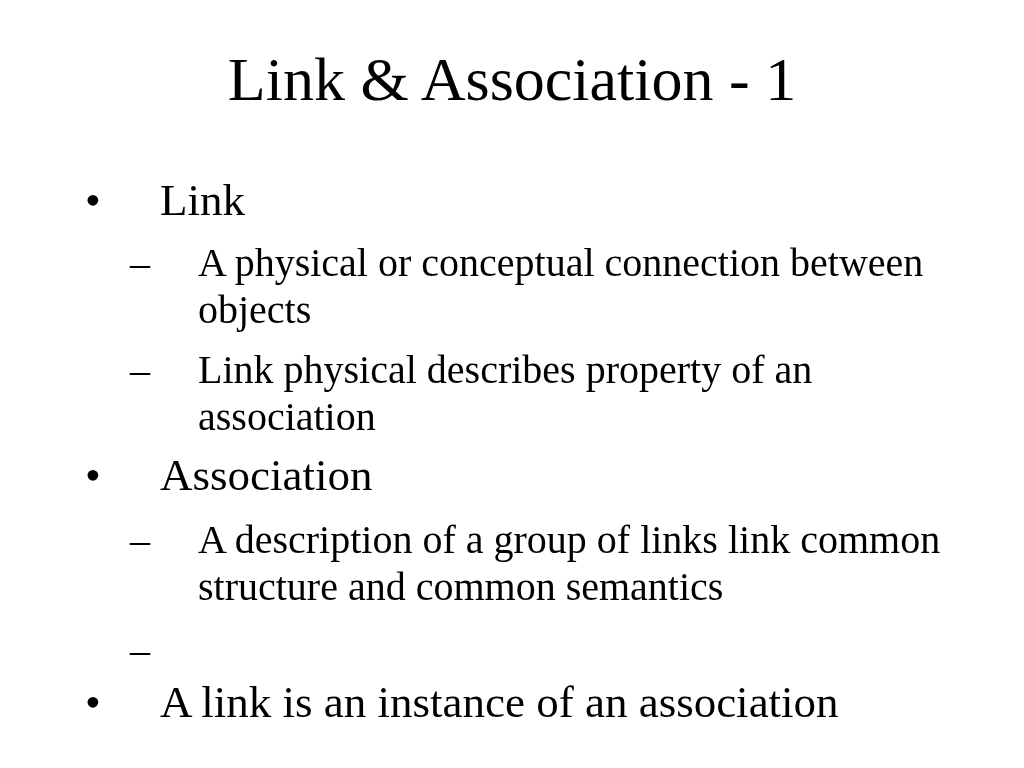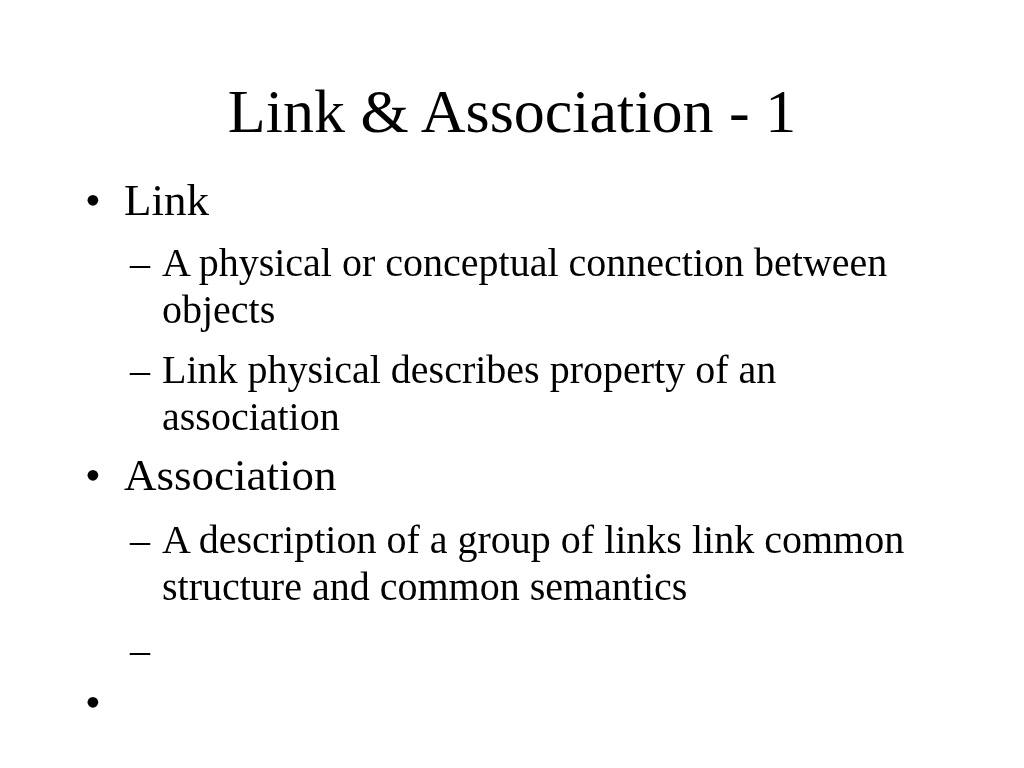--- a/index.html
+++ b/index.html
@@ -18,35 +18,35 @@
   }
   .title {
     position: absolute;
     top: 48px;
     left: 0;
     width: 1024px;
     text-align: center;
     font-size: 62px;
     line-height: 62px;
     white-space: nowrap;
-    margin-top: 32px;
   }
   .li {
     position: absolute;
     left: 0;
     box-sizing: border-box;
     width: 970px;
   }
   .li .marker {
     position: absolute;
     top: 0;
   }
   .li .text {
     display: block;
     white-space: pre-line;
+    margin-left: 36px;
   }
   .l1 {
     font-size: 45px;
     line-height: 52px;
     padding-left: 124px;
   }
   .l1 .marker { left: 85px; }
   .l2 {
     font-size: 40px;
     line-height: 47px;
@@ -96,15 +96,16 @@
     <span class="text">A description of a group of links link common
 structure and common semantics</span>
   </div>
 
   <div class="li l2 b5">
     <span class="marker">–</span>
   </div>
 
   <div class="li l1 b6">
     <span class="marker">•</span>
+    <span class="text">A link is an instance of an association</span>
   </div>
 
 </div>
 
 </body></html>

